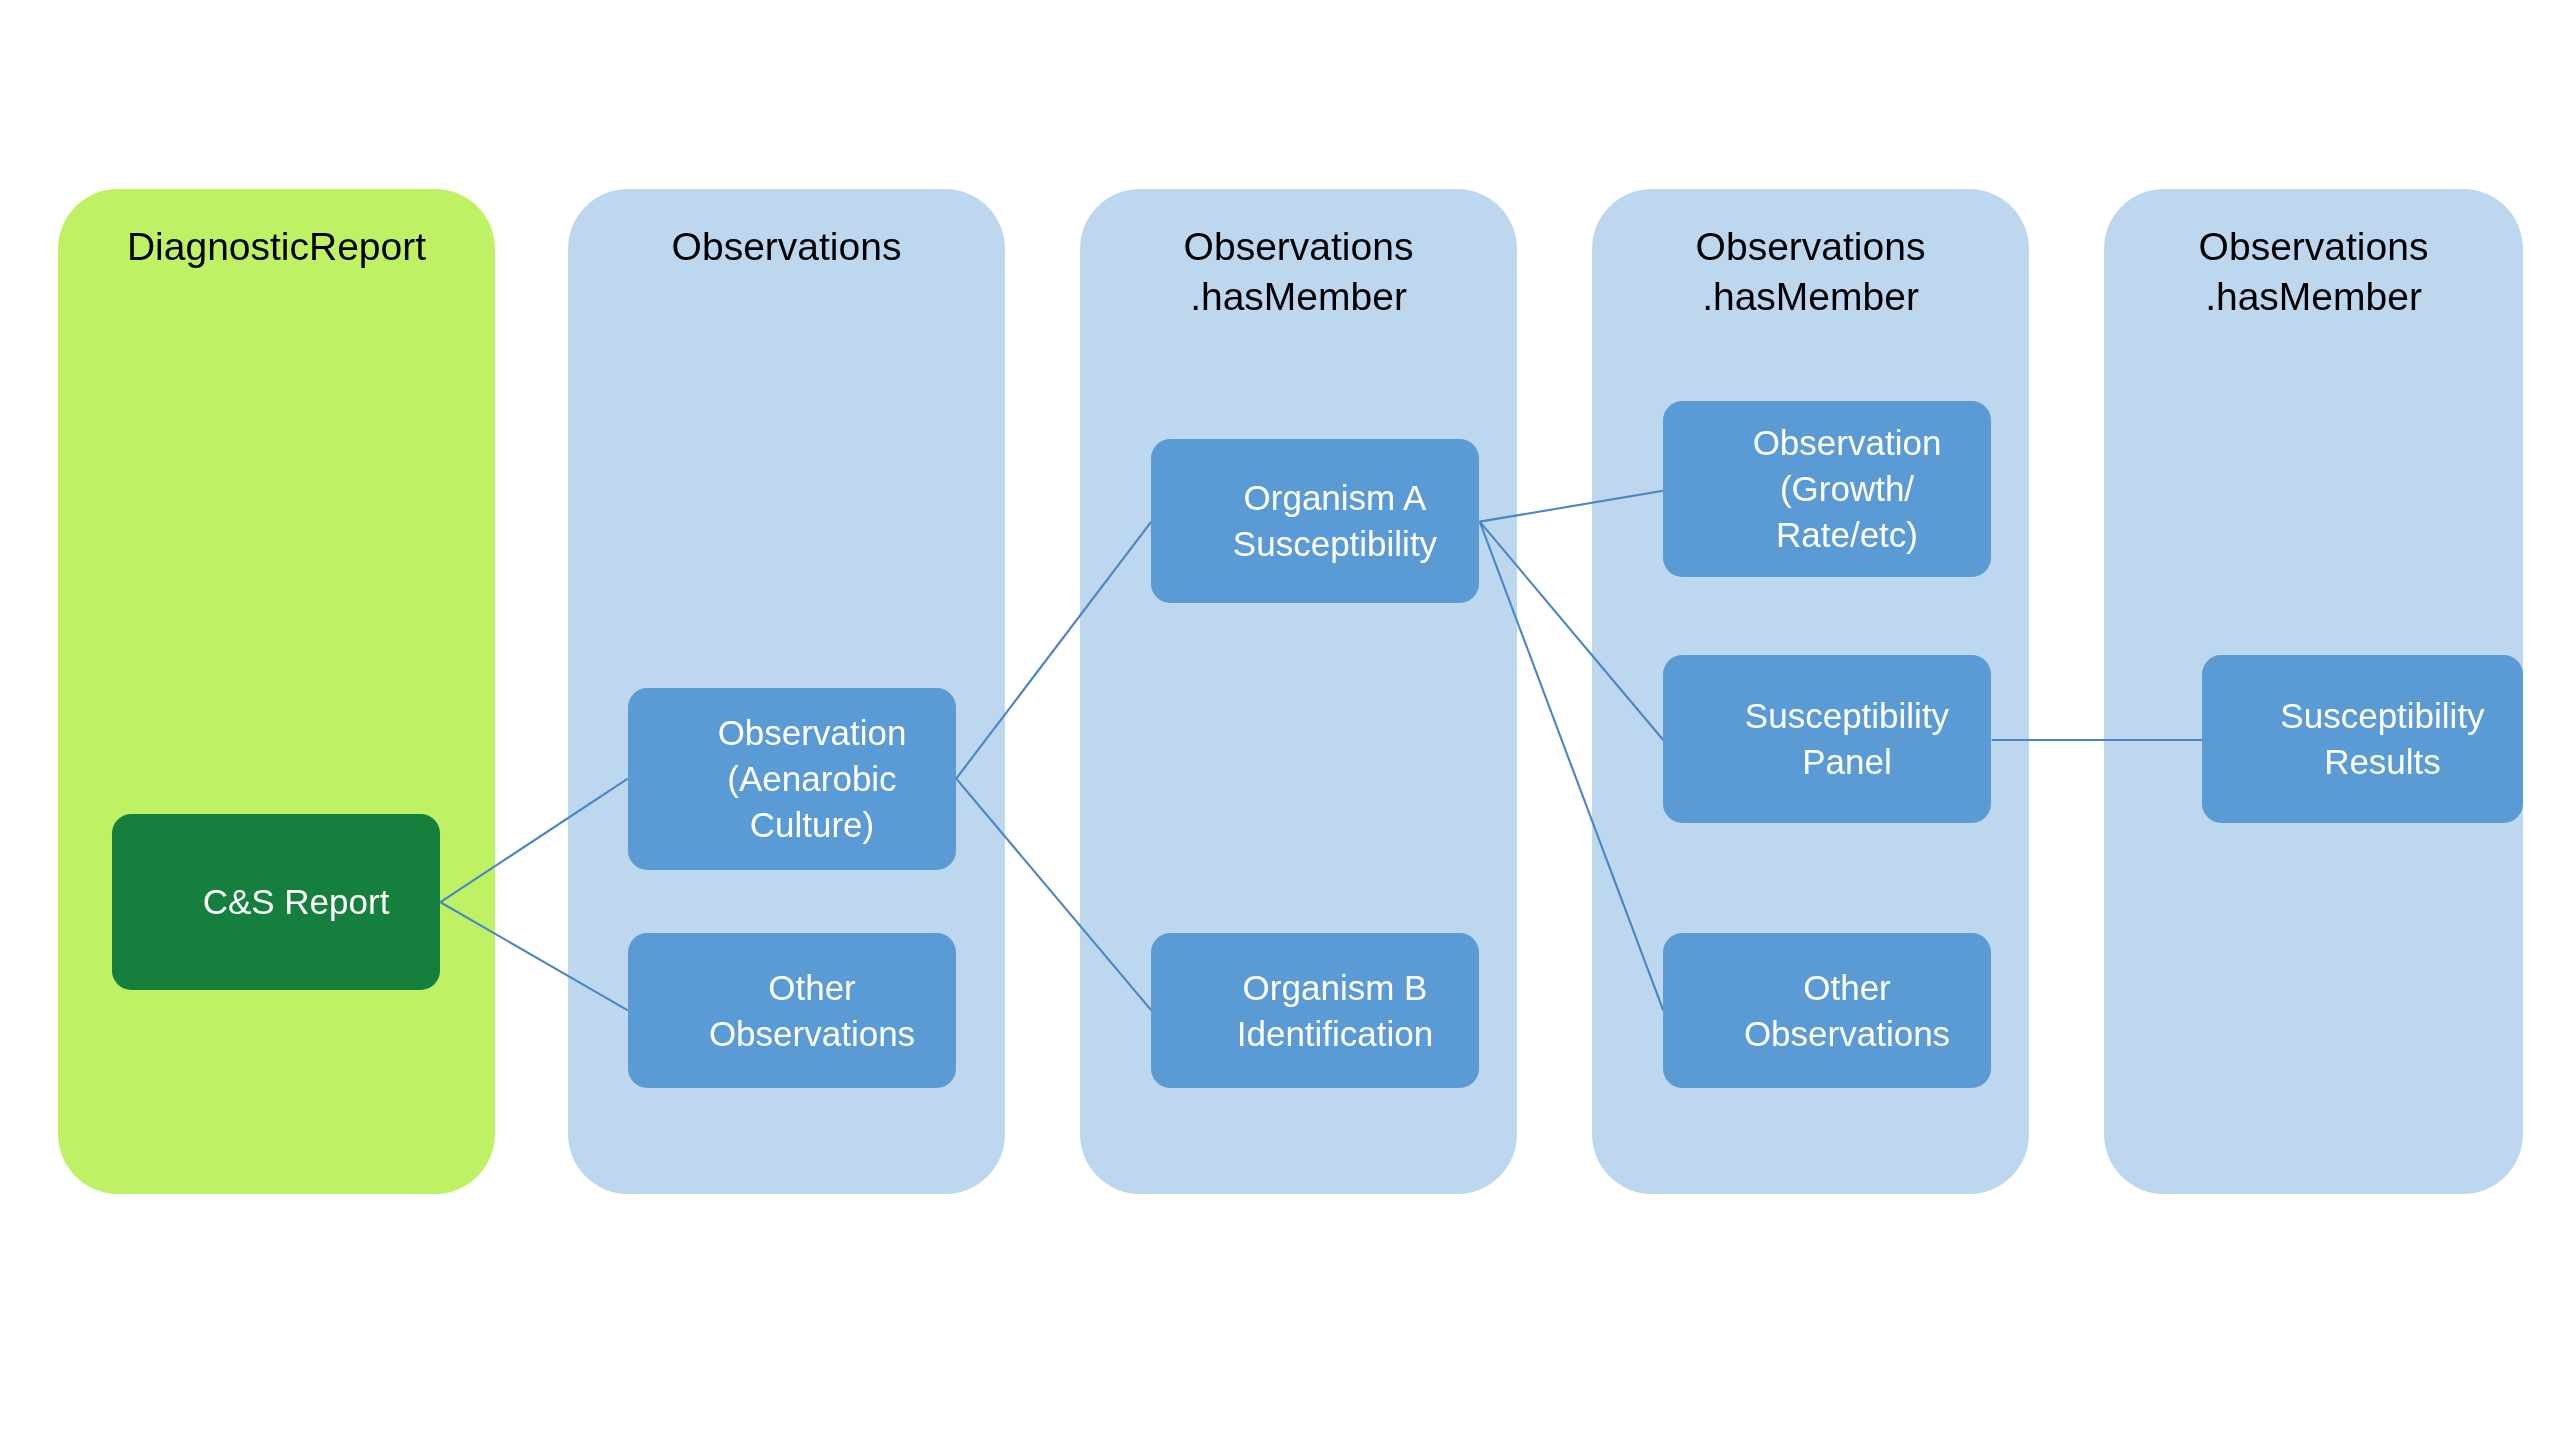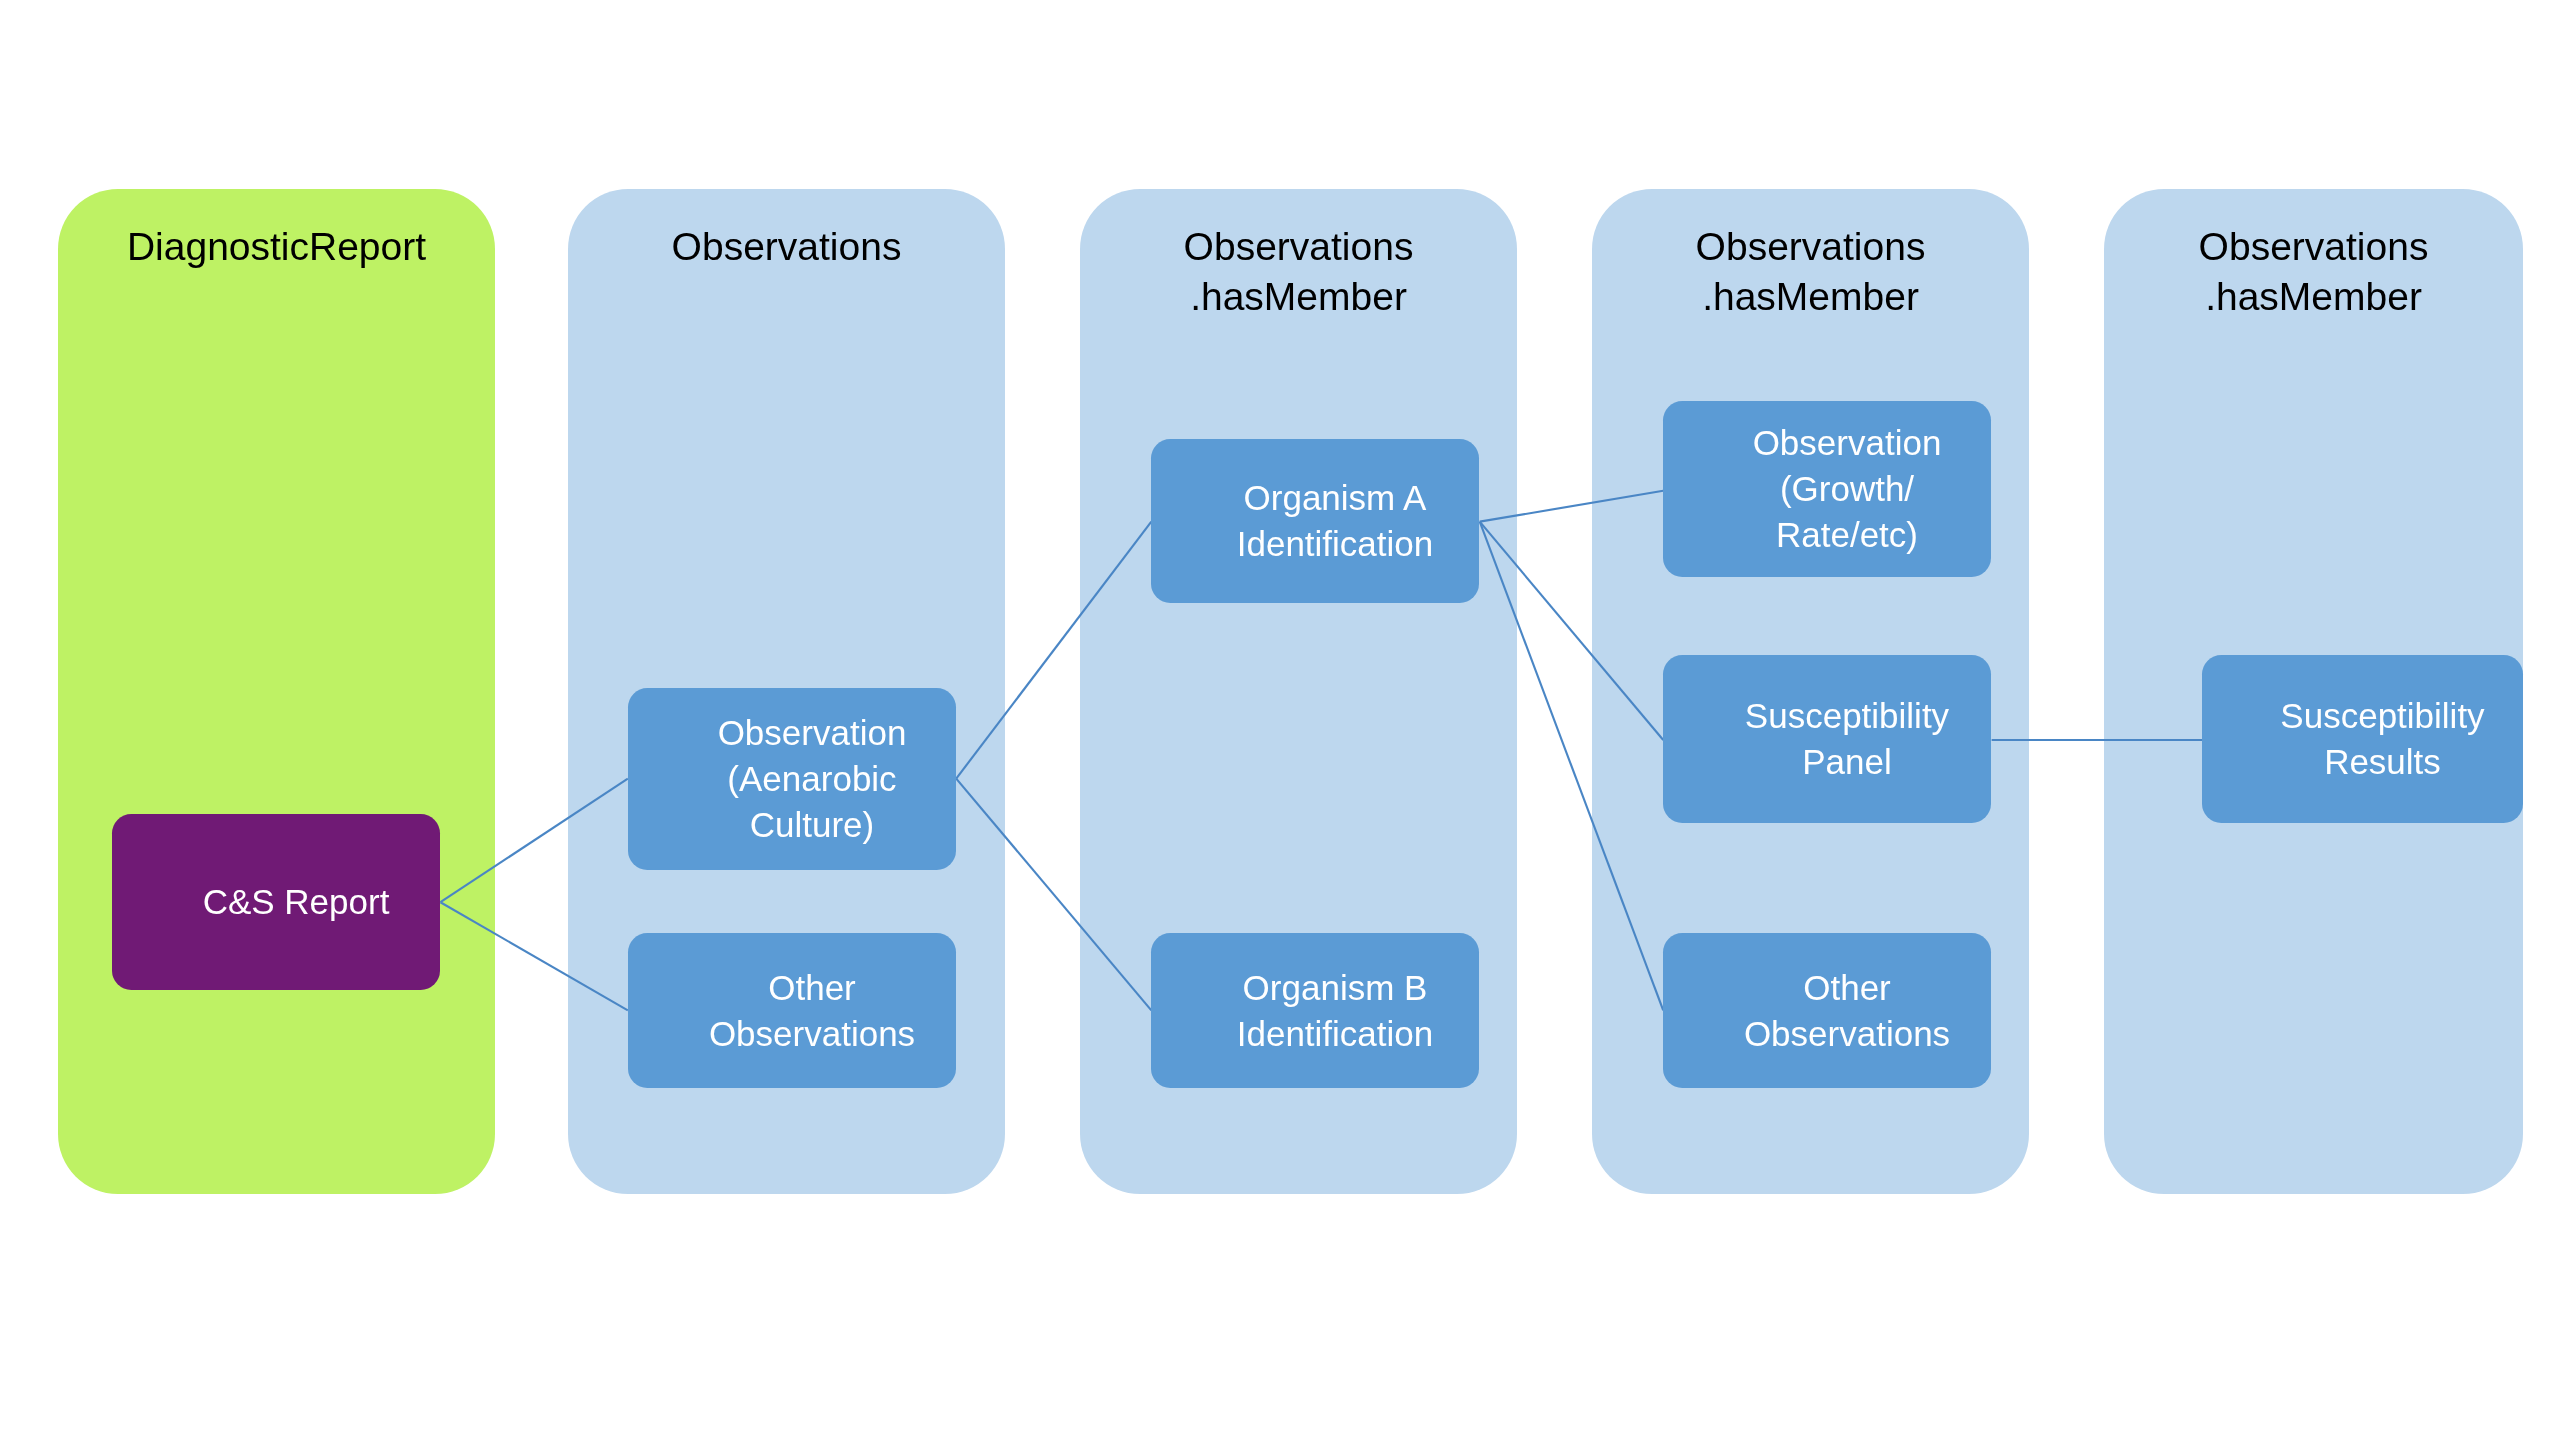--- a/index.html
+++ b/index.html
@@ -105,28 +105,28 @@
     <line x1="456" y1="934" x2="650" y2="806" stroke="#4A86C5"></line>
     <line x1="456" y1="934" x2="650" y2="1046" stroke="#4A86C5"></line>
     <line x1="990" y1="806" x2="1192" y2="540" stroke="#4A86C5"></line>
     <line x1="990" y1="806" x2="1192" y2="1046" stroke="#4A86C5"></line>
     <line x1="1532" y1="540" x2="1722" y2="508" stroke="#4A86C5"></line>
     <line x1="1532" y1="540" x2="1722" y2="766" stroke="#4A86C5"></line>
     <line x1="1532" y1="540" x2="1722" y2="1046" stroke="#4A86C5"></line>
     <line x1="2062" y1="766" x2="2280" y2="766" stroke="#4A86C5"></line>
   </svg>
 
-  <div class="node" id="node-0" style="left: 112px; top: 814px; width: 328px; height: 176px; background: #701a75; color: rgb(255, 255, 255);">C&amp;S Report</div>
+  <div class="node" id="node-0" style="left: 112px; top: 814px; width: 328px; height: 176px; background: #15803d; color: rgb(255, 255, 255);">C&amp;S Report</div>
   <div class="node" id="node-1" style="left: 628px; top: 688px; width: 328px; height: 182px; background: rgb(91, 155, 213); color: rgb(255, 255, 255);">Observation
 (Aenarobic
 Culture)</div>
   <div class="node" id="node-2" style="left: 628px; top: 933px; width: 328px; height: 155px; background: rgb(91, 155, 213); color: rgb(255, 255, 255);">Other
 Observations</div>
   <div class="node" id="node-3" style="left: 1151px; top: 439px; width: 328px; height: 164px; background: rgb(91, 155, 213); color: rgb(255, 255, 255);">Organism A
-Identification</div>
+Susceptibility</div>
   <div class="node" id="node-4" style="left: 1151px; top: 933px; width: 328px; height: 155px; background: rgb(91, 155, 213); color: rgb(255, 255, 255);">Organism B
 Identification</div>
   <div class="node" id="node-5" style="left: 1663px; top: 401px; width: 328px; height: 176px; background: rgb(91, 155, 213); color: rgb(255, 255, 255);">Observation
 (Growth/
 Rate/etc)</div>
   <div class="node" id="node-6" style="left: 1663px; top: 655px; width: 328px; height: 168px; background: rgb(91, 155, 213); color: rgb(255, 255, 255);">Susceptibility
 Panel</div>
   <div class="node" id="node-7" style="left: 1663px; top: 933px; width: 328px; height: 155px; background: rgb(91, 155, 213); color: rgb(255, 255, 255);">Other
 Observations</div>
   <div class="node" id="node-8" style="left: 2202px; top: 655px; width: 321px; height: 168px; background: rgb(91, 155, 213); color: rgb(255, 255, 255);">Susceptibility

